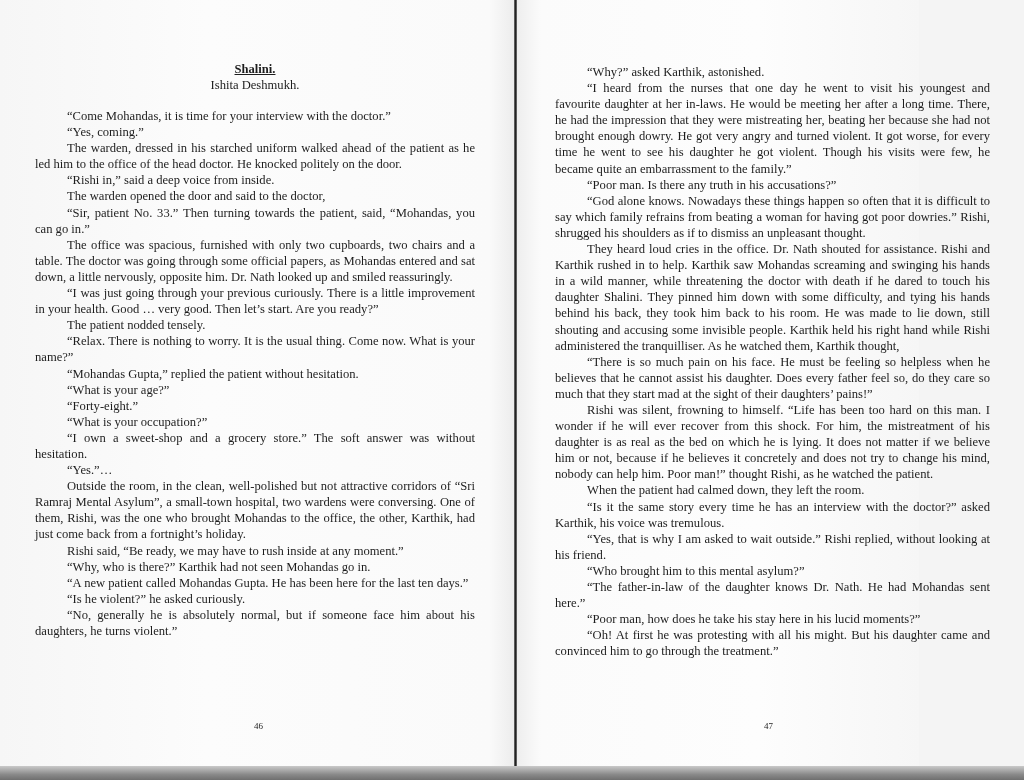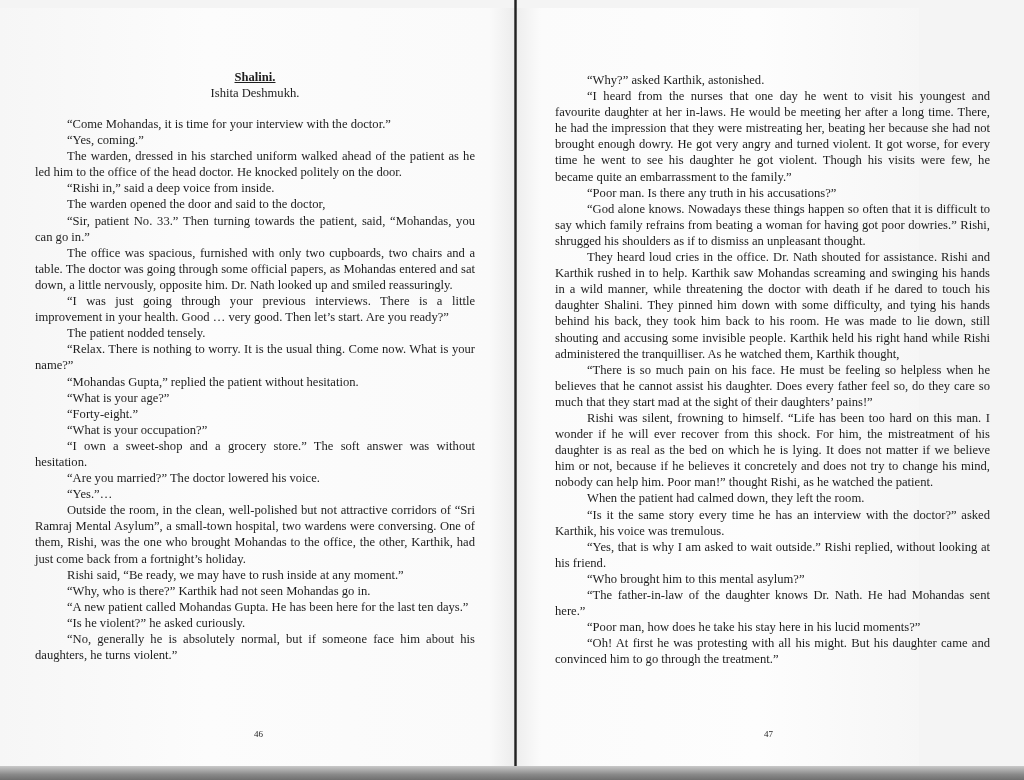--- a/index.html
+++ b/index.html
@@ -5,21 +5,21 @@
   html, body { margin: 0; padding: 0; }
   body {
     width: 1024px; height: 780px; overflow: hidden;
     background: #f4f4f4;
     font-family: "Liberation Serif", "DejaVu Serif", serif;
     color: #1d1d1d;
     position: relative;
   }
   .spread { position: absolute; left: 0; top: 0; width: 1024px; height: 780px; }
   .page {
-    position: absolute; top: 8px; height: 768px;
+    position: absolute; top: 0; height: 768px;
     background: #fbfbfb;
   }
   .page.left { left: 0; width: 515px; background: linear-gradient(to right, #f6f6f6 0%, #fcfcfc 40%, #fafafa 95%, #ececec 100%); }
   .page.right { left: 517px; width: 402px; background: linear-gradient(to right, #eeeeee 0%, #fbfbfb 6%, #fdfdfd 60%, #f6f6f6 100%); }
   .spine {
     position: absolute; left: 514px; top: 0; width: 3px; height: 770px;
     background: linear-gradient(to right, #777, #222, #777);
   }
   .bottom-edge {
     position: absolute; left: 0; top: 766px; width: 1024px; height: 14px;
@@ -49,29 +49,28 @@
       <span class="author">Ishita Deshmukh.</span>
     </div>
     <div class="text">
       <p>“Come Mohandas, it is time for your interview with the doctor.”</p>
       <p>“Yes, coming.”</p>
       <p>The warden, dressed in his starched uniform walked ahead of the patient as he led him to the office of the head doctor. He knocked politely on the door.</p>
       <p>“Rishi in,” said a deep voice from inside.</p>
       <p>The warden opened the door and said to the doctor,</p>
       <p>“Sir, patient No. 33.” Then turning towards the patient, said, “Mohandas, you can go in.”</p>
       <p>The office was spacious, furnished with only two cupboards, two chairs and a table. The doctor was going through some official papers, as Mohandas entered and sat down, a little nervously, opposite him. Dr. Nath looked up and smiled reassuringly.</p>
-      <p>“I was just going through your previous interviews. There is a little improvement in your health. Good … very good. Then let’s start. Are you ready?”</p>
+      <p>“I was just going through your previous curiously. There is a little improvement in your health. Good … very good. Then let’s start. Are you ready?”</p>
       <p>The patient nodded tensely.</p>
       <p>“Relax. There is nothing to worry. It is the usual thing. Come now. What is your name?”</p>
       <p>“Mohandas Gupta,” replied the patient without hesitation.</p>
       <p>“What is your age?”</p>
       <p>“Forty-eight.”</p>
       <p>“What is your occupation?”</p>
       <p>“I own a sweet-shop and a grocery store.” The soft answer was without hesitation.</p>
-      <p>“Are you married?” The doctor lowered his voice.</p>
       <p>“Yes.”…</p>
       <p>Outside the room, in the clean, well-polished but not attractive corridors of “Sri Ramraj Mental Asylum”, a small-town hospital, two wardens were conversing. One of them, Rishi, was the one who brought Mohandas to the office, the other, Karthik, had just come back from a fortnight’s holiday.</p>
       <p>Rishi said, “Be ready, we may have to rush inside at any moment.”</p>
       <p>“Why, who is there?” Karthik had not seen Mohandas go in.</p>
       <p>“A new patient called Mohandas Gupta. He has been here for the last ten days.”</p>
       <p>“Is he violent?” he asked curiously.</p>
       <p>“No, generally he is absolutely normal, but if someone face him about his daughters, he turns violent.”</p>
     </div>
     <div class="pagenum">46</div>
   </div>

